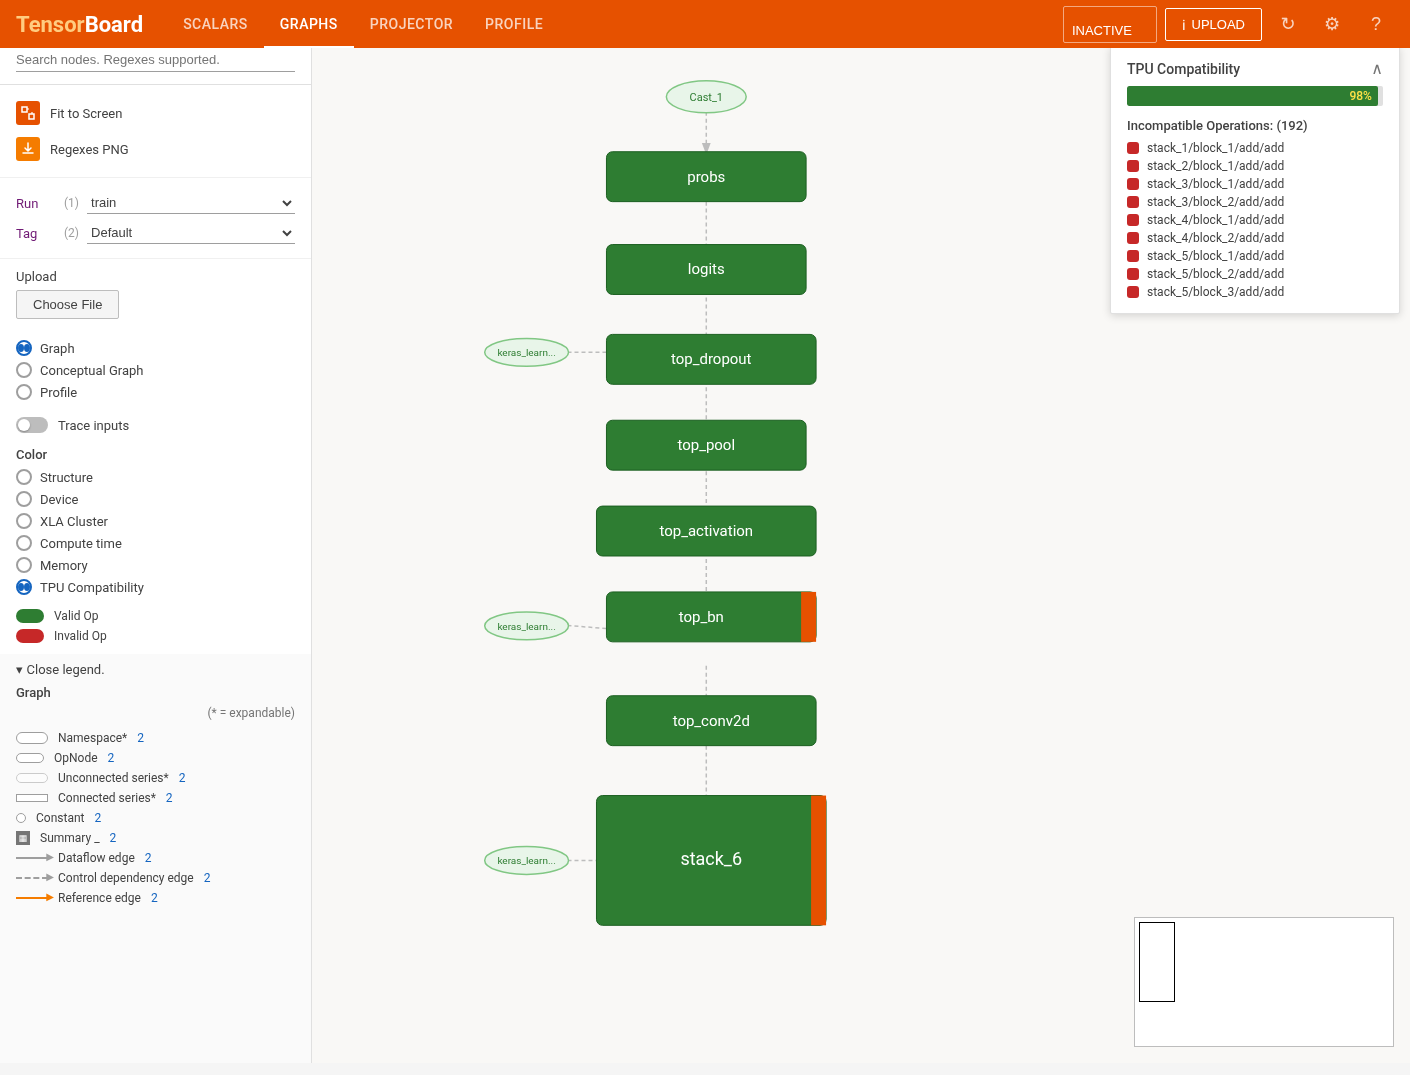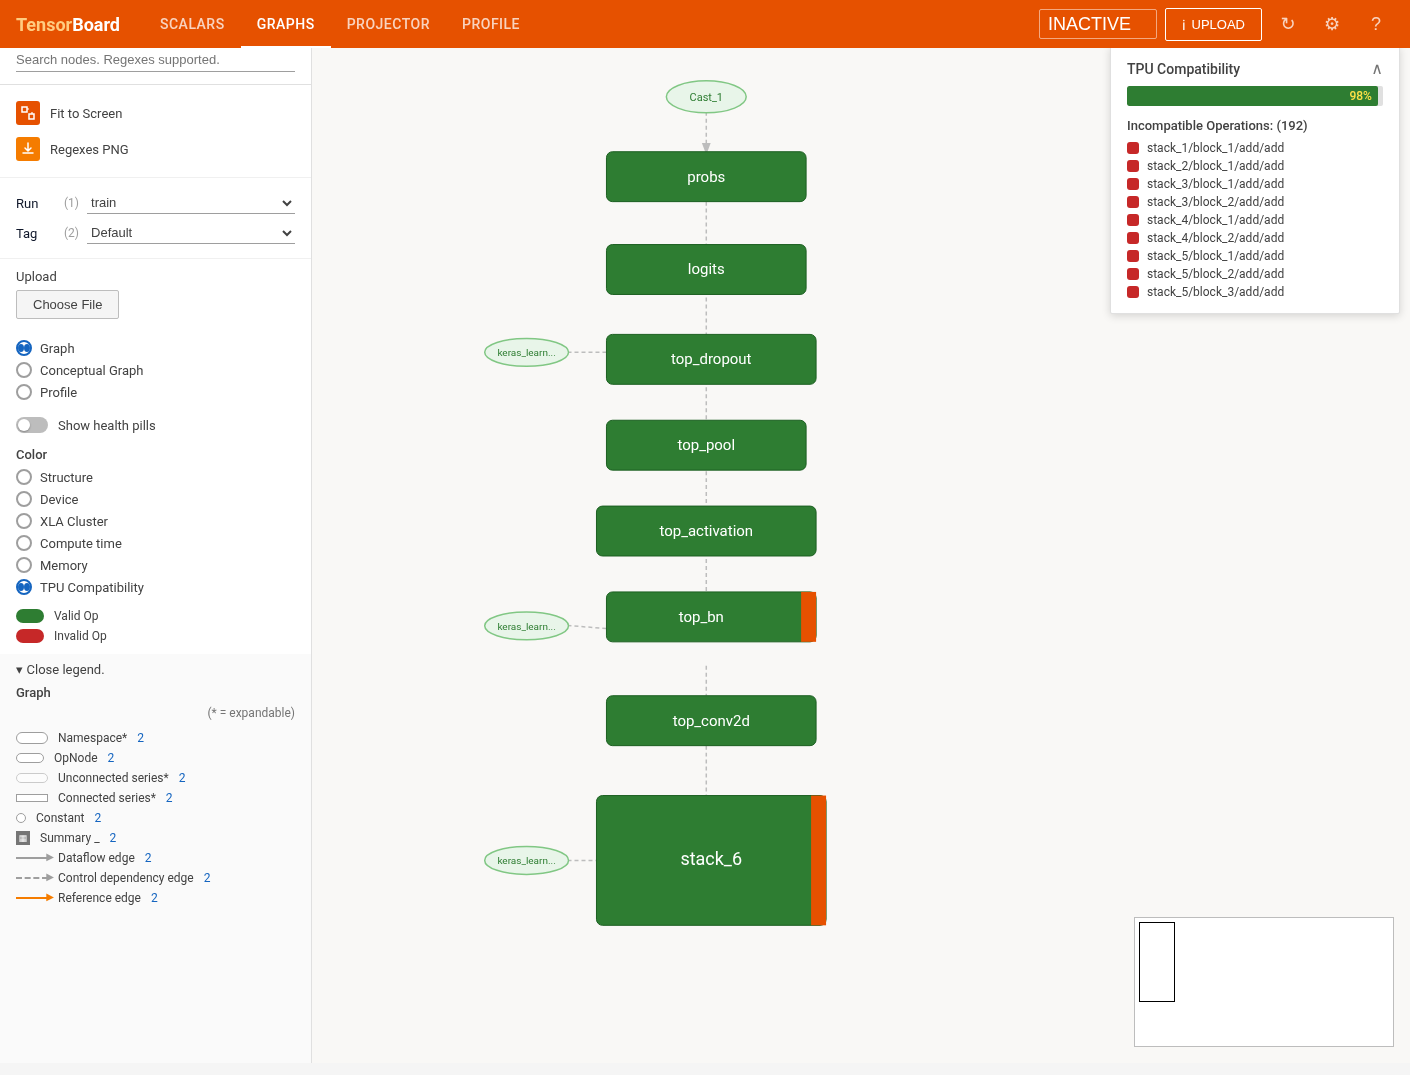--- a/index.html
+++ b/index.html
@@ -11,21 +11,21 @@
       height: 48px;
       display: flex;
       align-items: center;
       padding: 0 16px;
       color: #fff;
       position: fixed;
       top: 0; left: 0; right: 0;
       z-index: 100;
     }
     .topnav-logo {
-      font-size: 18px;
+      font-size: 22px;
       font-weight: bold;
       color: #fff;
       margin-right: 24px;
       white-space: nowrap;
     }
     .topnav-logo span { color: #ffcc80; }
     .nav-links { display: flex; gap: 0; }
     .nav-link {
       color: rgba(255,255,255,0.75);
       padding: 0 16px;
@@ -52,23 +52,23 @@
     .topnav-right {
       margin-left: auto;
       display: flex;
       align-items: center;
       gap: 8px;
     }
     .inactive-select {
       background: transparent;
       border: 1px solid rgba(255,255,255,0.5);
       color: #fff;
-      padding: 4px 24px 4px 8px;
+      padding: 16px 24px 4px 8px;
       border-radius: 2px;
-      font-size: 18px;
+      font-size: 13px;
       appearance: none;
       cursor: pointer;
     }
     .upload-btn {
       background: transparent;
       border: 1px solid #fff;
       color: #fff;
       padding: 6px 16px;
       border-radius: 2px;
       font-size: 13px;
@@ -151,21 +151,21 @@
     }
 
     .run-tag-row {
       display: flex;
       align-items: center;
       padding: 4px 0;
       gap: 8px;
     }
     .run-tag-label {
       font-size: 13px;
-      color: #0f172a;
+      color: #701a75;
       min-width: 40px;
     }
     .run-tag-count {
       color: #9e9e9e;
       font-size: 12px;
     }
     .run-tag-select {
       flex: 1;
       border: none;
       border-bottom: 1px solid #9e9e9e;
@@ -572,25 +572,25 @@
       <div class="radio-item">
         <div class="radio-circle"></div>
         <span>Conceptual Graph</span>
       </div>
       <div class="radio-item">
         <div class="radio-circle"></div>
         <span>Profile</span>
       </div>
     </div>
 
-
     <div class="toggle-row">
       <div class="toggle"></div>
-      <span class="toggle-label">Show health pills</span>
-    </div>
+      <span class="toggle-label">Trace inputs</span>
+    </div>
+
 
     <div class="color-section">
       <div class="color-label">Color</div>
       <div class="radio-group" style="padding:0">
         <div class="radio-item">
           <div class="radio-circle"></div>
           <span>Structure</span>
         </div>
         <div class="radio-item">
           <div class="radio-circle"></div>

